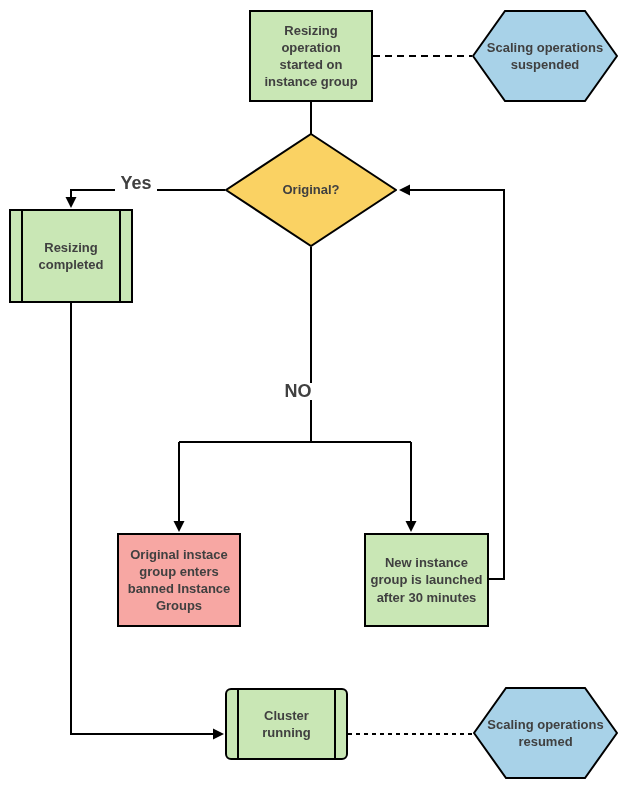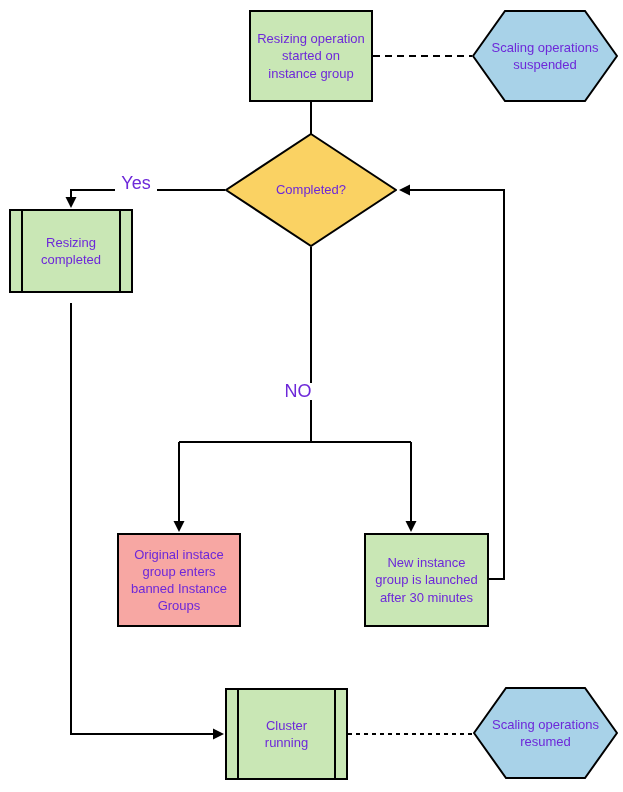--- a/index.html
+++ b/index.html
@@ -1,18 +1,18 @@
 <!DOCTYPE html>
 <html><head>
 <meta charset="utf-8">
 <style>
   html,body{margin:0;padding:0;background:#ffffff;}
   .canvas{
     position:relative;width:623px;height:792px;background:#ffffff;
-    font-family:"Liberation Sans", sans-serif;color:#6d28d9;overflow:hidden;
+    font-family:"Liberation Sans", sans-serif;color:#404040;overflow:hidden;font-weight:bold;
   }
   .wires{position:absolute;left:0;top:0;width:623px;height:792px;}
   .node{
     position:absolute;display:flex;align-items:center;justify-content:center;
     box-sizing:border-box;text-align:center;font-size:13px;line-height:1.32;
   }
   .node.rect{border:2px solid #000;}
   .node .label{white-space:pre-line;position:relative;z-index:2;padding:0 2px;}
   .node svg.shape{position:absolute;left:0;top:0;z-index:1;}
   .bar{position:absolute;top:0;bottom:0;width:2px;background:#000;z-index:2;}
@@ -58,44 +58,44 @@
       <polygon points="33,1 113,1 145,46 113,91 33,91 1,46" stroke="#000" stroke-width="2" fill="#a8d2e8"></polygon>
     </svg>
     <span class="label">Scaling operations
 suspended</span>
   </div>
 
   <div class="node" style="left:225px;top:133px;width:172px;height:114px;">
     <svg class="shape" width="172" height="114" viewBox="0 0 172 114">
       <polygon points="86,1 171,57 86,113 1,57" stroke="#000" stroke-width="2" fill="#fad263"></polygon>
     </svg>
-    <span class="label">Completed?</span>
+    <span class="label">Original?</span>
   </div>
 
-  <div class="node rect" style="left: 9px; top: 209px; width: 124px; height: 84px; background: rgb(201, 231, 181);">
+  <div class="node rect" style="left: 9px; top: 209px; width: 124px; height: 94px; background: rgb(201, 231, 181);">
     <div class="bar l"></div>
     <div class="bar r"></div>
     <span class="label">Resizing
 completed</span>
   </div>
 
   <div class="node rect" style="left: 117px; top: 533px; width: 124px; height: 94px; background: rgb(247, 167, 163);">
     <span class="label">Original instace
 group enters
 banned Instance
 Groups</span>
   </div>
 
   <div class="node rect" style="left: 348px; top: 533px; width: 125px; height: 94px; background: rgb(201, 231, 181); margin-left: 16px;">
     <span class="label">New instance
 group is launched
 after 30 minutes</span>
   </div>
 
-  <div class="node rect" style="left: 225px; top: 688px; width: 123px; height: 92px; background: rgb(201, 231, 181);">
+  <div class="node rect" style="left: 225px; top: 688px; width: 123px; height: 72px; background: rgb(201, 231, 181); border-radius: 6px;">
     <div class="bar l"></div>
     <div class="bar r"></div>
     <span class="label">Cluster
 running</span>
   </div>
 
   <div class="node" style="left:473px;top:687px;width:145px;height:92px;">
     <svg class="shape" width="145" height="92" viewBox="0 0 145 92">
       <polygon points="33,1 112,1 144,46 112,91 33,91 1,46" stroke="#000" stroke-width="2" fill="#a8d2e8"></polygon>
     </svg>

